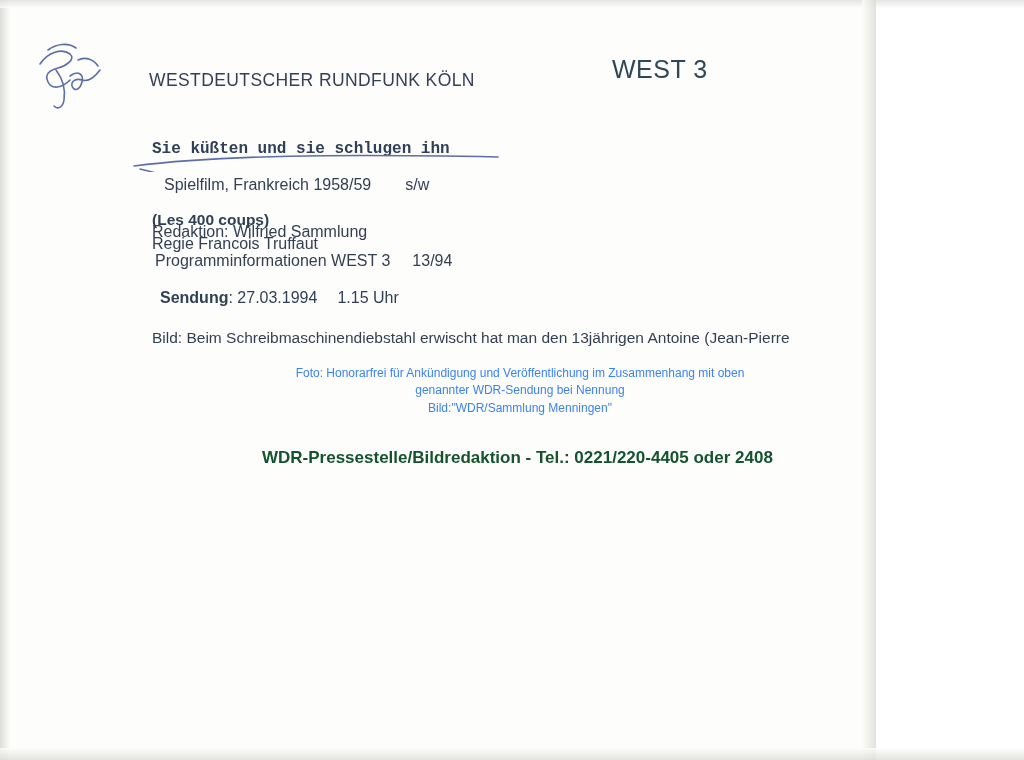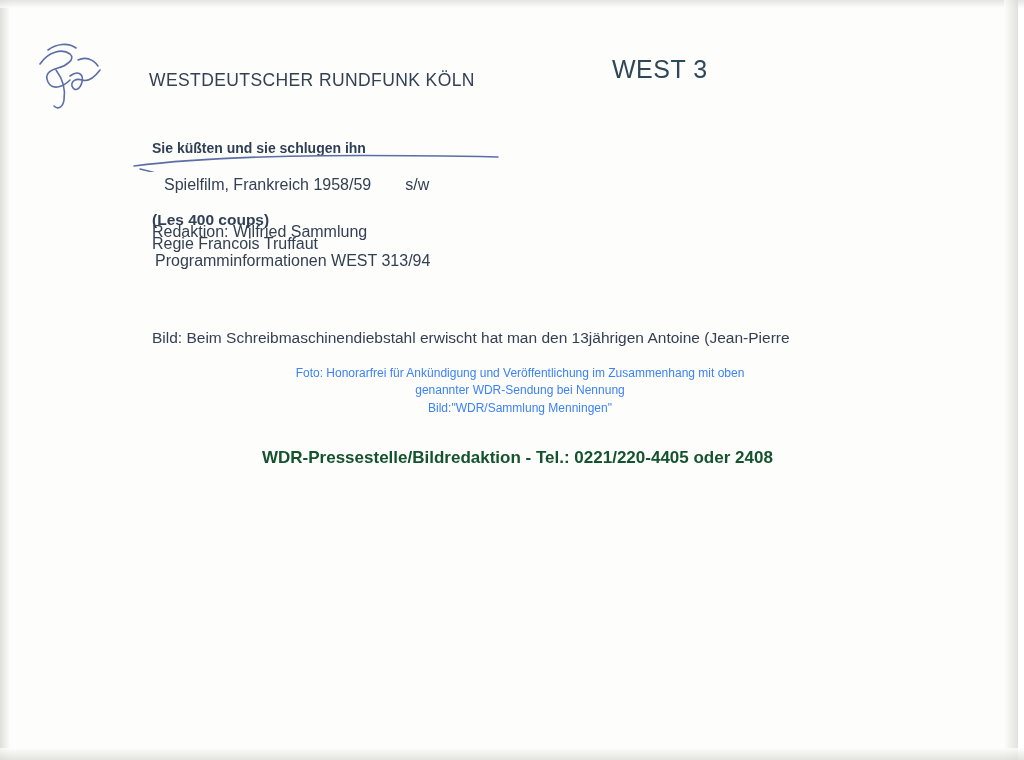--- a/index.html
+++ b/index.html
@@ -8,21 +8,21 @@
     background: #ffffff;
   }
   body {
     width: 1024px;
     height: 760px;
     overflow: hidden;
     font-family: "Liberation Sans", sans-serif;
   }
   #sheet {
     position: relative;
-    width: 1018px;
+    width: 876px;
     height: 760px;
     background: #fdfdfb;
   }
   
   .edge-left {
     position: absolute;
     left: 0; top: 0;
     width: 10px; height: 760px;
     background: linear-gradient(to right, #d8d8d4, #fdfdfb);
     opacity: .85;
@@ -76,24 +76,25 @@
     top: 30px;
     width: 100px;
     height: 90px;
   }
 
   
   #film-title {
     position: absolute;
     left: 152px;
     top: 140px;
-    font-size: 14px;
+    font-size: 16px;
     font-weight: bold;
     color: #2f3f55;
     white-space: nowrap;
+    font-family: Liberation Mono, monospace;
   }
   #title-strike {
     position: absolute;
     left: 130px;
     top: 150px;
     width: 372px;
     height: 22px;
   }
   #film-subtitle {
     position: absolute;
@@ -136,20 +137,21 @@
   }
   #program-info-line {
     position: absolute;
     left: 155px;
     top: 252px;
     font-size: 16px;
     color: #333f52;
     white-space: nowrap;
   }
   #program-info-line .issue {
+    margin-left: 22px;
     text-align: right;
   }
   #broadcast-line {
     position: absolute;
     left: 160px;
     top: 289px;
     font-size: 16px;
     color: #2f3f55;
     white-space: nowrap;
   }
@@ -238,20 +240,23 @@
   </div>
 
   <div id="film-director">Regie Francois Truffaut</div>
 
   <div id="editor-line">Redaktion: Wilfried Sammlung</div>
 
   <div id="program-info-line">
     <span>Programminformationen WEST 3</span><span class="issue">13/94</span>
   </div>
 
+  <div id="broadcast-line">
+    <span class="label">Sendung</span><span>: 27.03.1994</span><span class="time">1.15 Uhr</span>
+  </div>
 
   <div id="caption">
     <span>Bild: Beim Schreibmaschinendiebstahl erwischt hat man den 13jährigen Antoine (Jean-Pierre</span>
   </div>
 
   <div id="rights">
     <span class="l1">Foto: Honorarfrei für Ankündigung und Veröffentlichung im Zusammenhang mit oben</span>
     <span class="l2">genannter WDR-Sendung bei Nennung</span>
     <span class="l3">Bild:"WDR/Sammlung Menningen"</span>
   </div>

